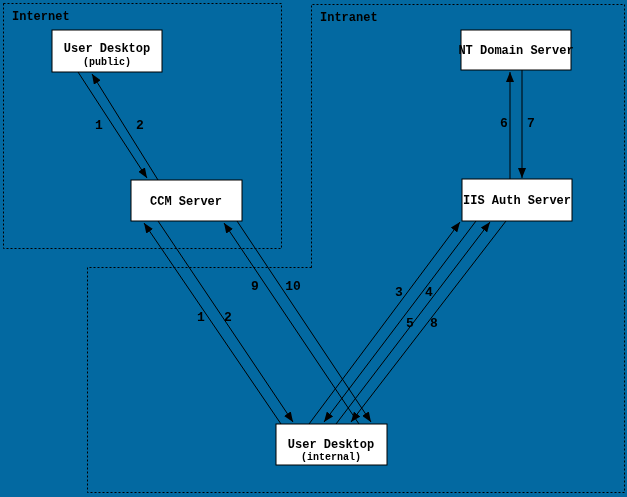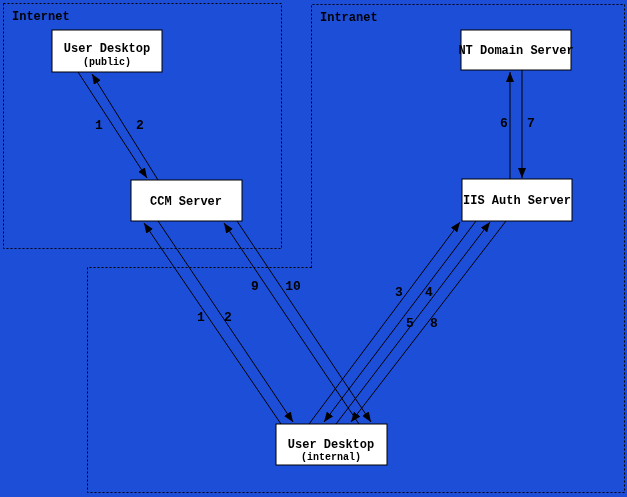--- a/index.html
+++ b/index.html
@@ -1,20 +1,20 @@
 <!DOCTYPE html>
 <html><head>
 <meta charset="utf-8">
 <style>
   html, body { margin: 0; padding: 0; background: #ffffff; }
   .stage {
     position: relative;
     width: 627px;
     height: 497px;
-    background: #1d4ed8;
+    background: #0369a1;
     font-family: "Liberation Mono", "DejaVu Sans Mono", monospace;
   }
   svg text {
     font-family: "Liberation Mono", "DejaVu Sans Mono", monospace;
     font-weight: bold;
     fill: #000000;
   }
   .zone-label  { font-size: 12px; }
   .node-label  { font-size: 12px; text-anchor: middle; }
   .node-sub    { font-size: 10px; text-anchor: middle; }

